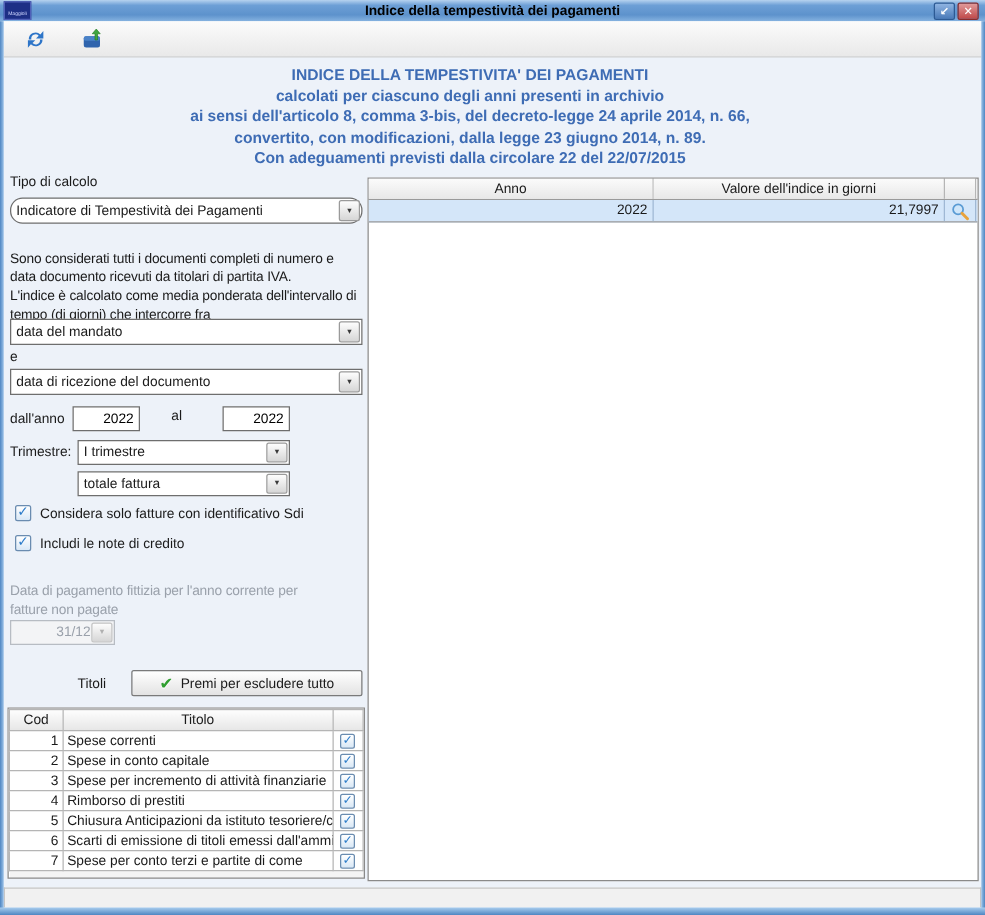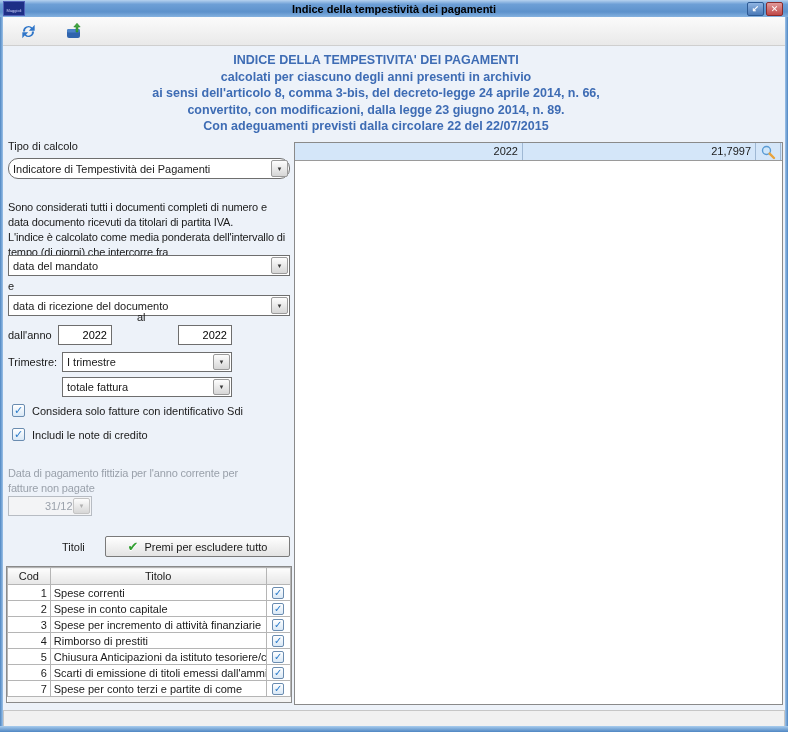--- a/index.html
+++ b/index.html
@@ -153,21 +153,21 @@
 
   <div class="label" style="left:8px; top:280px;">e</div>
 
   <div class="combo" style="left:8px; top:295px; width:282px;">
     <span class="txt">data di ricezione del documento</span>
     <span class="drop">▼</span>
   </div>
 
   <div class="label" style="left:8px; top:329px;">dall'anno</div>
   <input class="inp" style="left: 58px; top: 325px; width: 54px;" value="2022">
-  <div class="label" style="left:137px; top:311px;">al</div>
+  <div class="label" style="left:137px; top:327px;">al</div>
   <input class="inp" style="left: 178px; top: 325px; width: 54px;" value="2022">
 
   <div class="label" style="left:8px; top:356px;">Trimestre:</div>
   <div class="combo" style="left:62px; top:352px; width:170px; height:20px;">
     <span class="txt">I trimestre</span>
     <span class="drop" style="height:16px;">▼</span>
   </div>
 
   <div class="label" style="left:42px; top:381px;margin-left:20px;">su:</div>
   <div class="combo" style="left:62px; top:377px; width:170px; height:20px;">
@@ -247,20 +247,25 @@
       <tr>
         <td class="cod">7</td>
         <td>Spese per conto terzi e partite di come</td>
         <td class="chk"><span class="cbx">✓</span></td>
       </tr>
     </tbody>
       </table>
   </div>
 
   <div class="right-panel">
+    <div class="rt-header">
+      <div class="col-anno">Anno</div>
+      <div class="col-val">Valore dell'indice in giorni</div>
+      <div class="col-ico"></div>
+    </div>
     <div class="rt-row">
       <div class="col-anno">2022</div>
       <div class="col-val">21,7997</div>
       <div class="col-ico">
         <svg width="16" height="16" viewBox="0 0 16 16">
           <circle cx="6.5" cy="6.5" r="4" fill="#cfe6fa" stroke="#5a9bd4" stroke-width="1.4"></circle>
           <line x1="9.6" y1="9.6" x2="14" y2="14" stroke="#e8a33d" stroke-width="2.4" stroke-linecap="round"></line>
         </svg>
       </div>
     </div>

